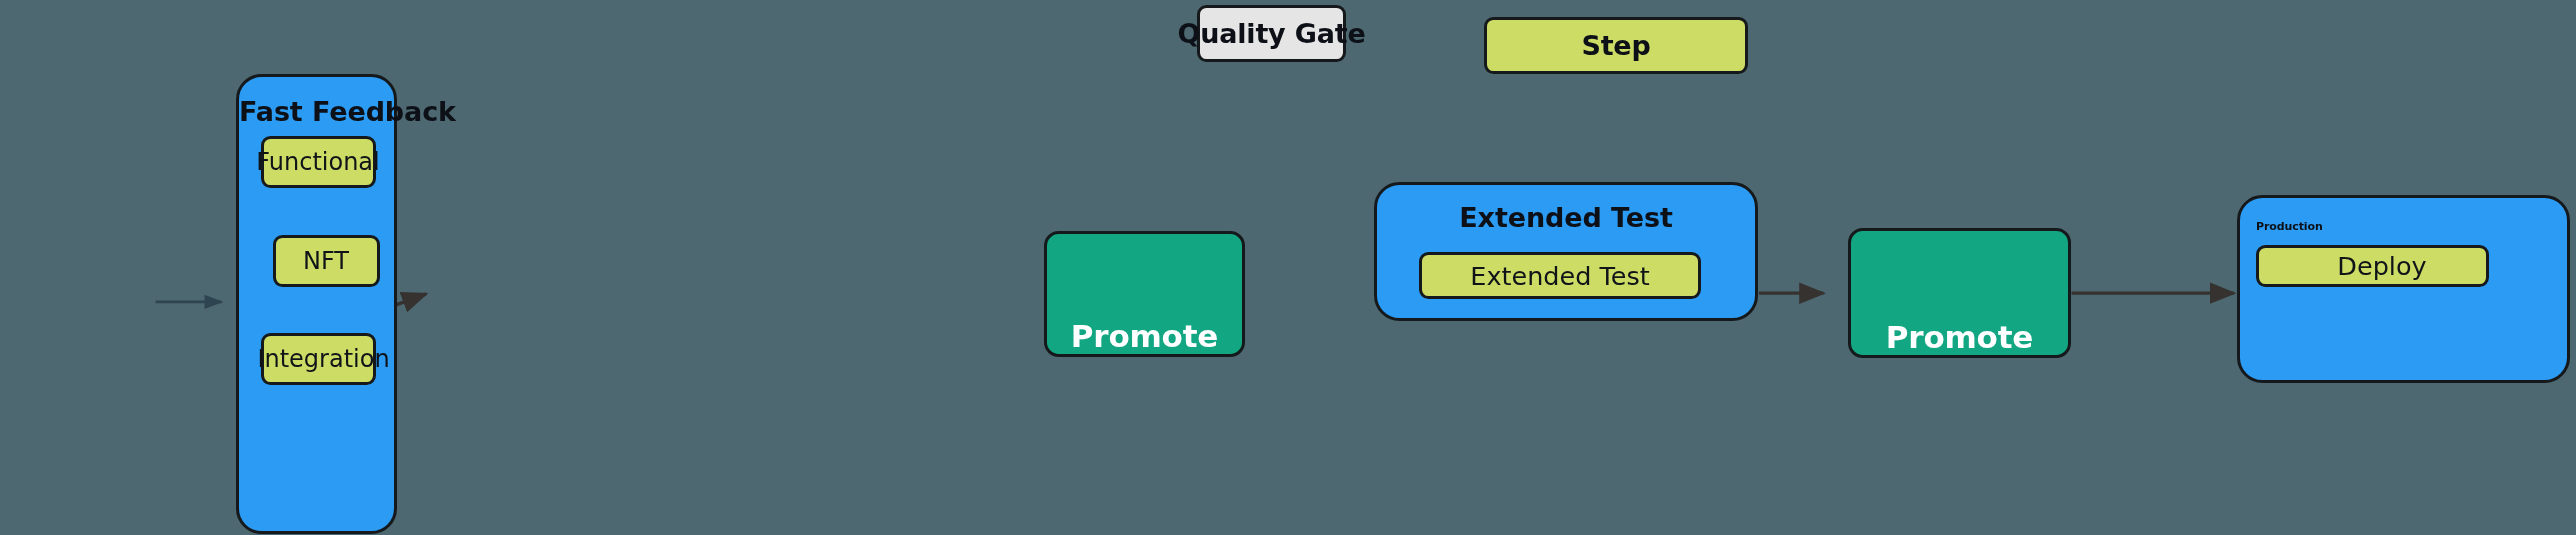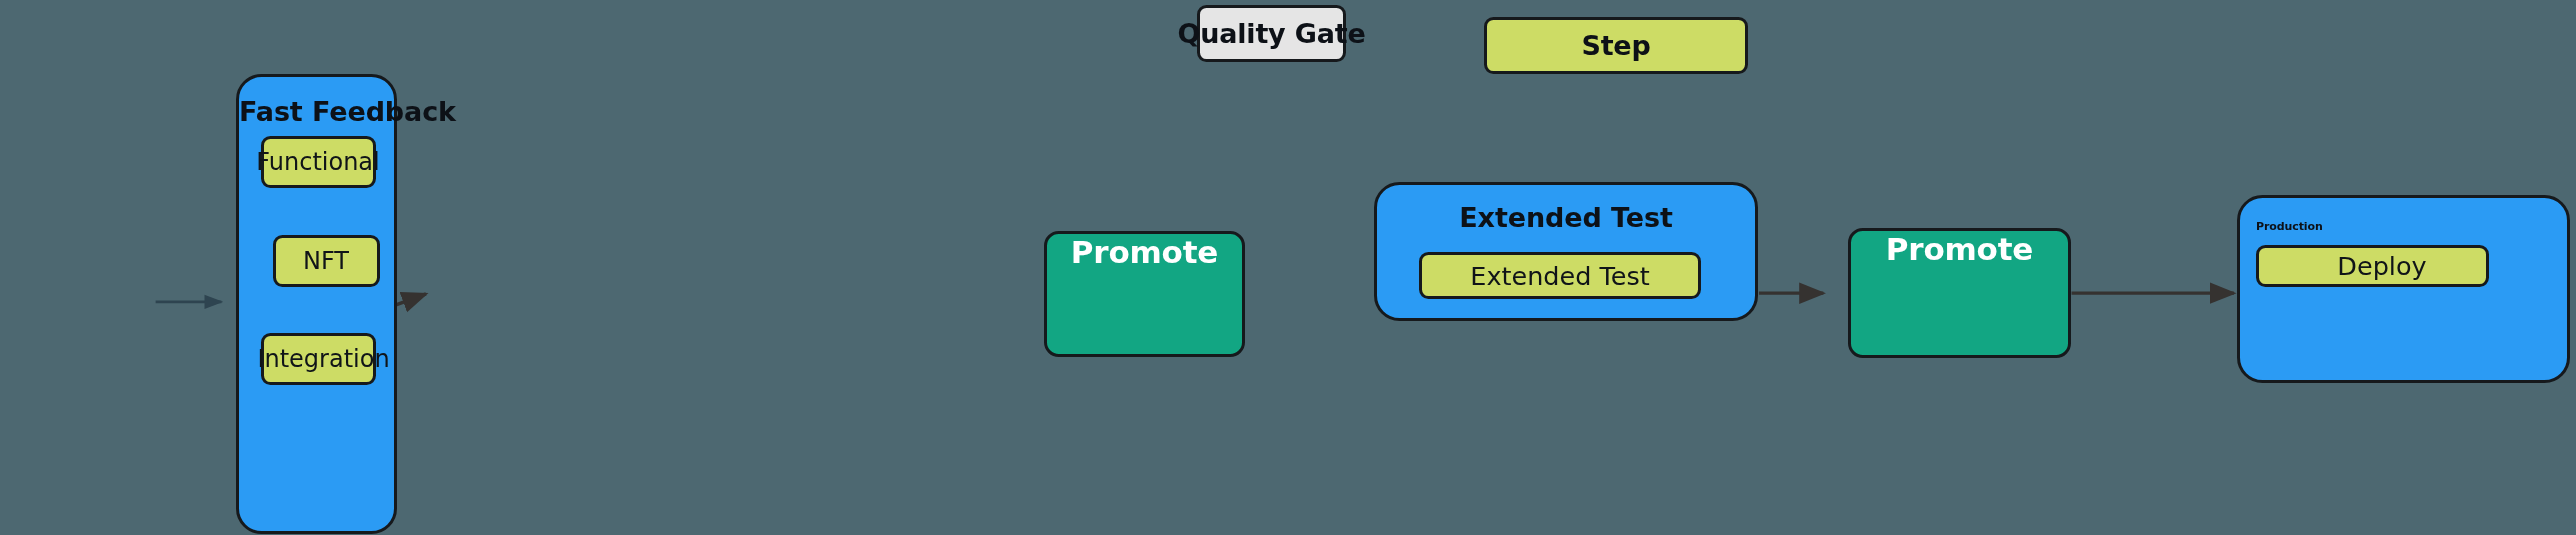--- a/index.html
+++ b/index.html
@@ -51,21 +51,21 @@
   }
 
   
   .gate {
     position: absolute;
     box-sizing: border-box;
     background: #12a683;
     border: 3.4px solid #16191c;
     border-radius: 14.8px;
     display: flex;
-    align-items: flex-start;
+    align-items: flex-end;
     justify-content: center;
     color: #ffffff;
     font-weight: bold;
     font-size: 31px;
     white-space: nowrap;
     letter-spacing: -0.2px;
   }
 
   
   .legend-item {

